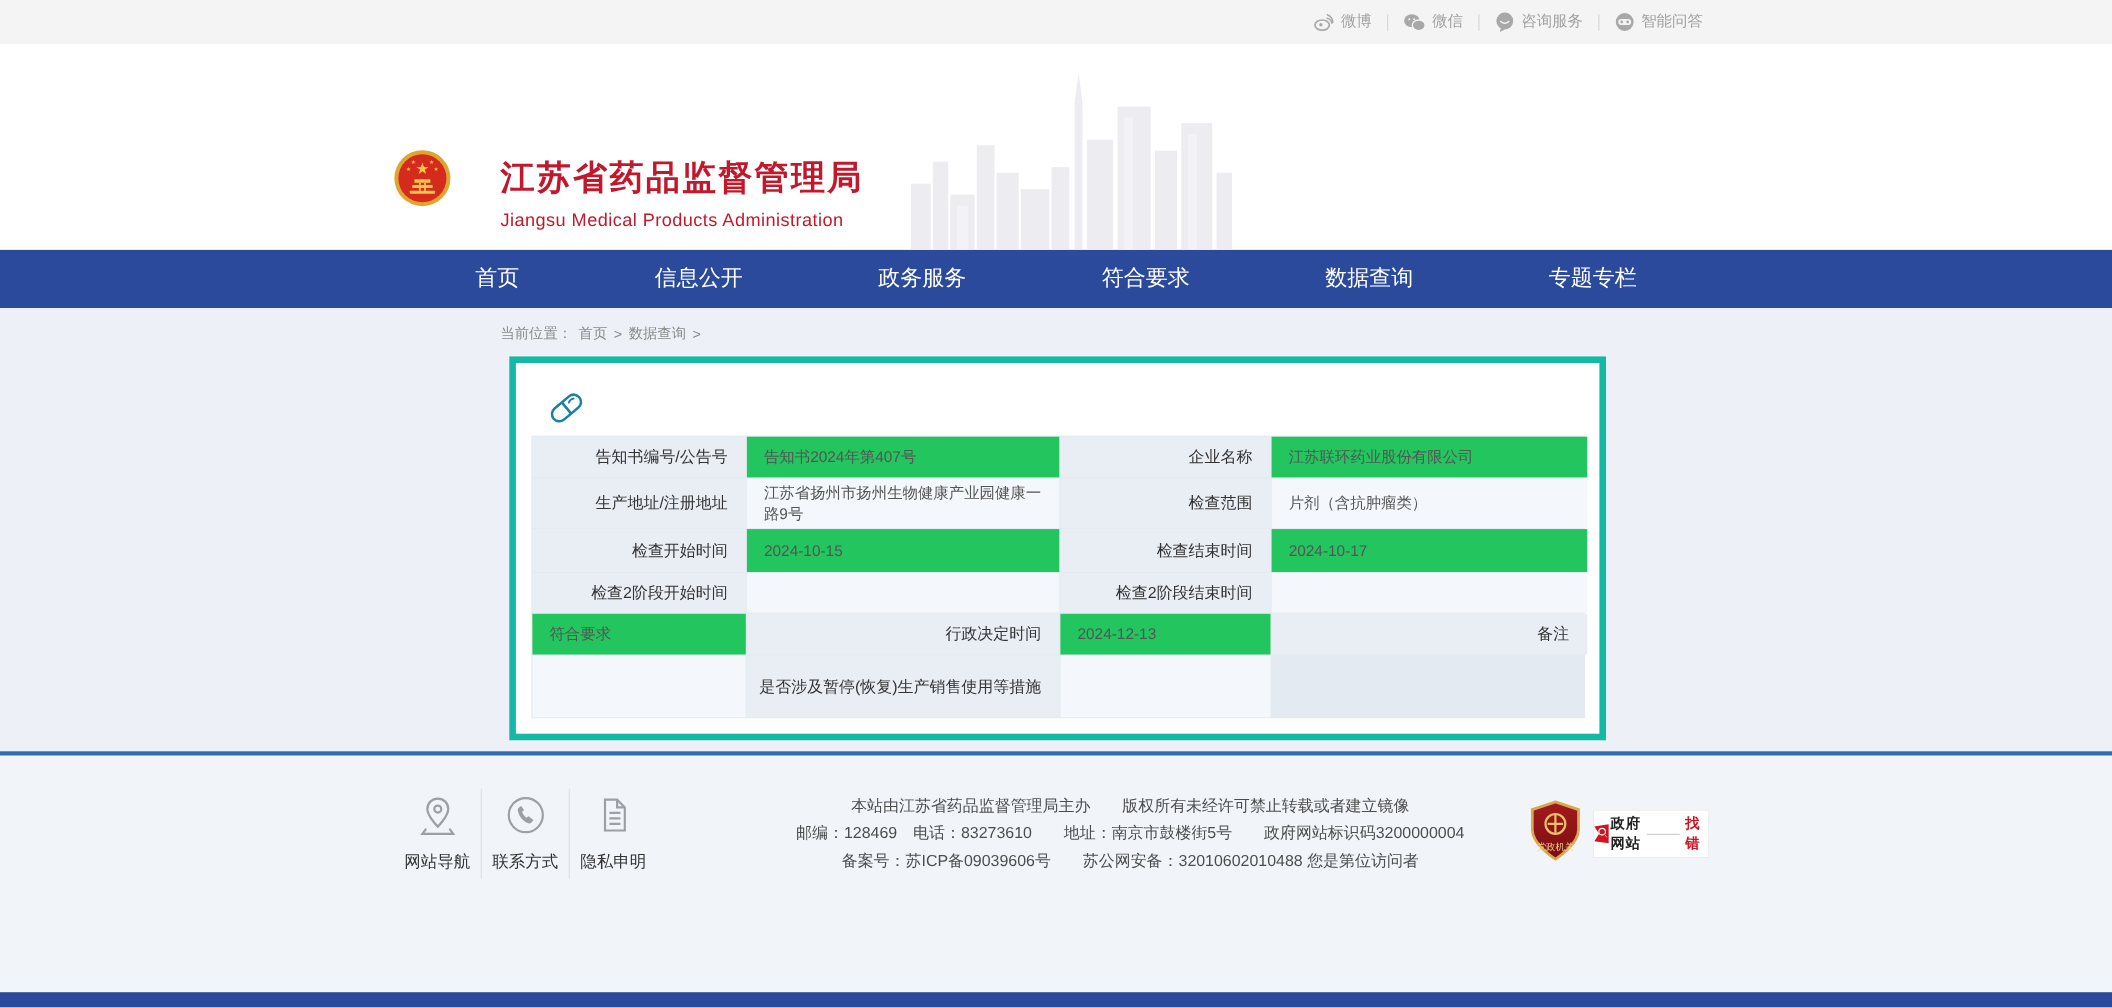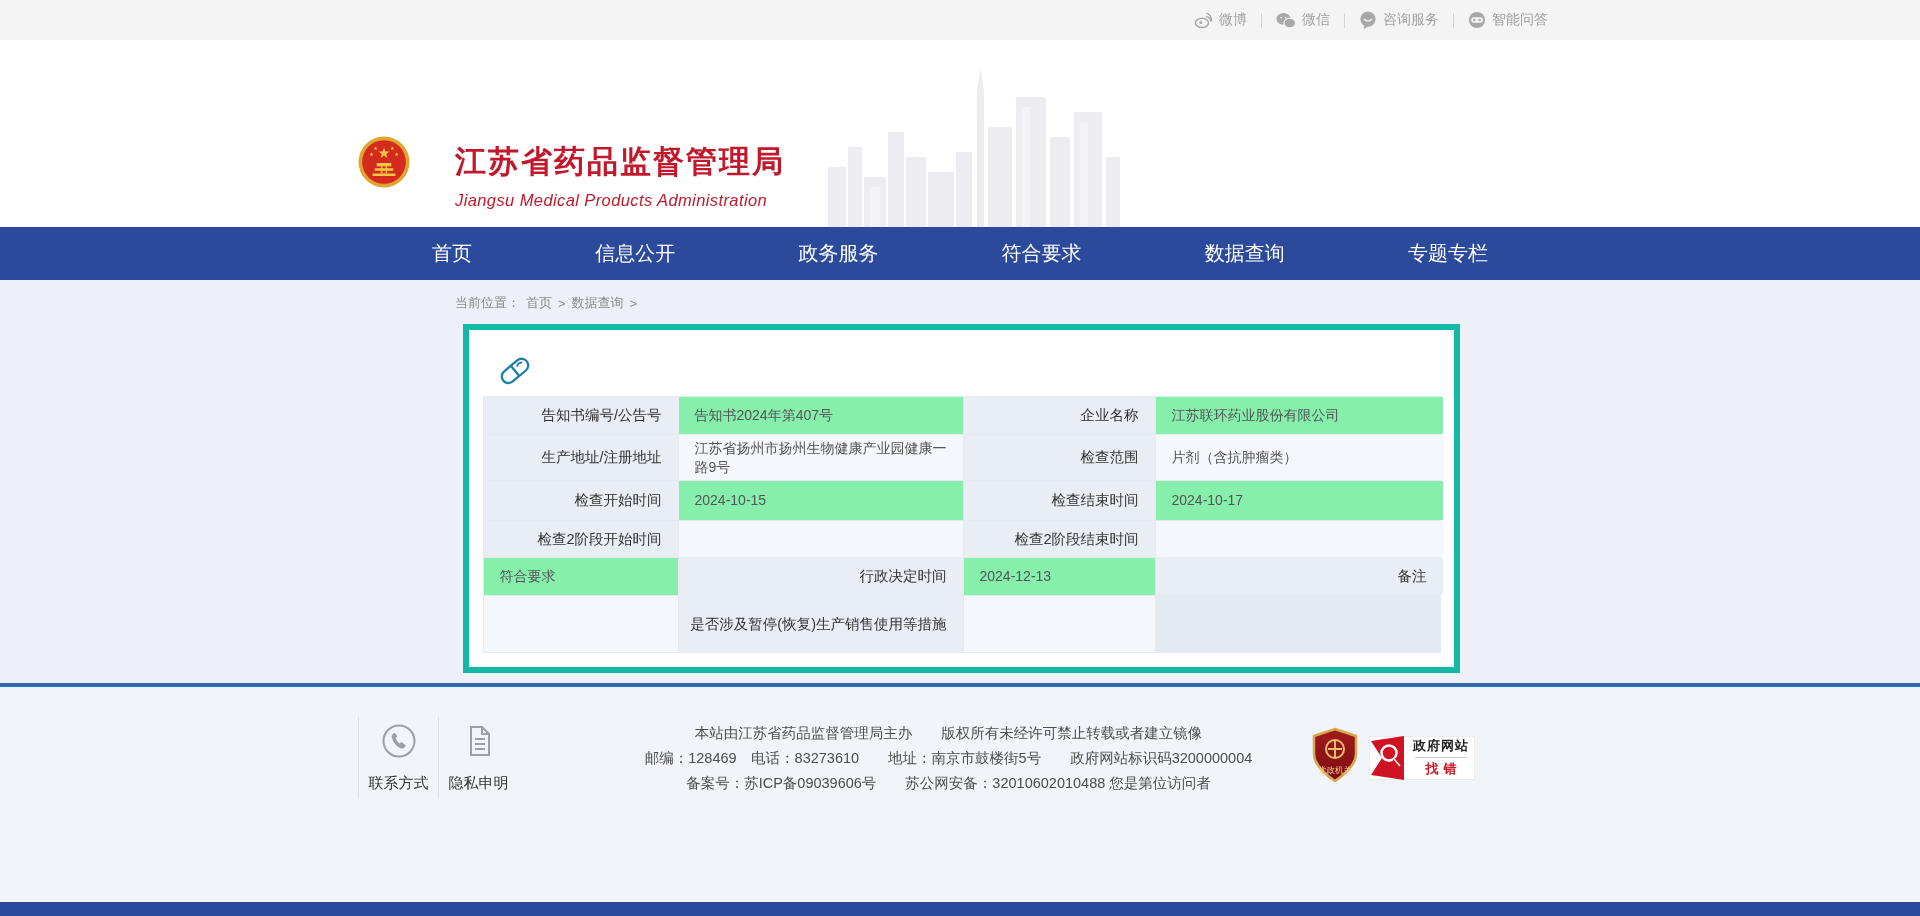--- a/index.html
+++ b/index.html
@@ -15,21 +15,21 @@
     text-decoration:none; cursor:pointer; }
   .tsep { width:1px; height:15px; background:#d5d5d5; }
   .ticon svg { display:block; }
 
   
   .header { position:relative; height:187px; background:#ffffff; overflow:hidden; }
   .skyline { position:absolute; left:828px; bottom:0; }
   .emblem { position:absolute; left:358px; top:96px; }
   .titles { position:absolute; left:455px; top:101px; }
   .title-cn { font-size:31px; font-weight:bold; color:#c2182b; letter-spacing:2px; }
-  .title-en { margin-top:8px; font-size:16.5px; color:#c2182b; letter-spacing:0.4px;font-style:italic; }
+  .title-en { margin-top:8px; font-size:16.5px; color:#c2182b; letter-spacing:0.4px; }
 
   
   .nav { height:53px; background:#2b4a9b; display:flex; align-items:center;
     padding:0 408px; justify-content:space-between; }
   .nav-item { color:#ffffff; font-size:20px; line-height:53px; padding:0 24px;
     cursor:pointer; white-space:nowrap; }
 
   
   .content { background:#edf1f7; padding-bottom:10px; }
   .breadcrumb { padding:14px 0 12px 455px; font-size:13px; color:#8a8a8a;
@@ -38,21 +38,21 @@
   .card { margin-left:463px; width:997px; background:#ffffff;
     border:6px solid #14b8a6; padding:20px 0 14px 0; }
   .pill-wrap { margin-left:27px; height:38px; }
 
   .grid { margin:8px auto 0; width:958px; background:#e4eaf1; padding:1px;
     display:grid; grid-template-columns:194px 284px 191px 287px;
     grid-template-rows:37px 45px 39px 36px 37px 56px; gap:1px; }
   .cell { display:flex; align-items:center; font-size:14px; }
   .cell.lbl { background:#e9eef5; color:#333333; justify-content:flex-end;
     text-align:right; padding:2px 16px 2px 8px; font-size:14.5px; }
-  .cell.val { background:#86efac; color:#555555; padding:2px 10px 2px 16px;
+  .cell.val { background:#22c55e; color:#555555; padding:2px 10px 2px 16px;
     line-height:19px; }
   .cell.val.alt { background:#f4f7fb; }
 
   
   .divider { height:4px; background:#2d6cb3; }
 
   
   .footer { position:relative; height:246px; background:#f1f5fa; padding-top:26px;
     display:flex; align-items:flex-start; }
   .quick-links { margin-left:358px; display:flex; align-items:stretch; }
@@ -60,21 +60,21 @@
     padding:8px 0 10px 0; cursor:pointer; }
   .ql-item svg { display:block; }
   .ql-label { margin-top:13px; font-size:15px; color:#333333; white-space:nowrap; }
   .ql-sep { width:1px; background:#dcdfe3; margin:4px 0; }
   .footer-center { margin-left:108px; width:645px; text-align:center;
     font-size:14.5px; color:#4d4d4d; line-height:25px; padding-top:8px; }
   .footer-badges { margin-left:40px; display:flex; align-items:center; gap:10px;
     padding-top:14px; }
   .finderr { width:106px; height:44px; background:#ffffff; border:1px solid #ececec;
     display:flex; align-items:center; cursor:pointer; }
-  .fe-texts { display:flex; flex-direction:column; align-items:center; flex:1; }
+  .fe-texts { display:flex; flex-direction:row; align-items:center; flex:1; }
   .fe-top { font-size:13px; font-weight:bold; color:#222222; letter-spacing:1px; }
   .fe-rule { width:52px; height:1px; background:#cccccc; margin:2px 0; }
   .fe-bottom { font-size:13px; font-weight:bold; color:#cf1322; letter-spacing:5px;
     padding-left:5px; }
 
   .bottomstrip { position:absolute; left:0; bottom:0; width:1920px; height:14px;
     background:#2b4a9b; }
 </style>
 </head>
 <body>
@@ -237,20 +237,30 @@
         <div class="cell lbl">是否涉及暂停(恢复)生产销售使用等措施</div>
         <div class="cell val alt"></div>
       </div>
     </div>
   </div>
 
   <div class="divider"></div>
 
   <div class="footer">
     <div class="quick-links">
+      <div class="ql-item">
+        <span>
+          <svg width="40" height="40" viewBox="0 0 40 40" fill="none" stroke="#9aa0a6" stroke-width="2">
+            <path d="M20 5 c-5.5 0 -9.5 4.2 -9.5 9.5 c0 6.5 9.5 16 9.5 16 s9.5 -9.5 9.5 -16 c0 -5.3 -4 -9.5 -9.5 -9.5 z"></path>
+            <circle cx="20" cy="14.5" r="3.2"></circle>
+            <path d="M9 33 L6 37 H34 L31 33" stroke-linecap="round"></path>
+          </svg>
+        </span>
+        <span class="ql-label">网站导航</span>
+      </div>
       <div class="ql-sep"></div>
       <div class="ql-item">
         <span>
           <svg width="40" height="40" viewBox="0 0 40 40" fill="none" stroke="#9aa0a6" stroke-width="2">
             <circle cx="20" cy="20" r="15.5"></circle>
             <path d="M14 13 q-2 1 -1 4 q1.5 6 7 9.5 q3 1.8 5 0.5 l2 -2.5 l-4.5 -3.5 l-2 1.5 q-3 -2.5 -4 -5.5 l2 -1.5 l-2.5 -3.5 q-1 -0.5 -2 1 z" fill="#9aa0a6" stroke="none"></path>
           </svg>
         </span>
         <span class="ql-label">联系方式</span>
       </div>

